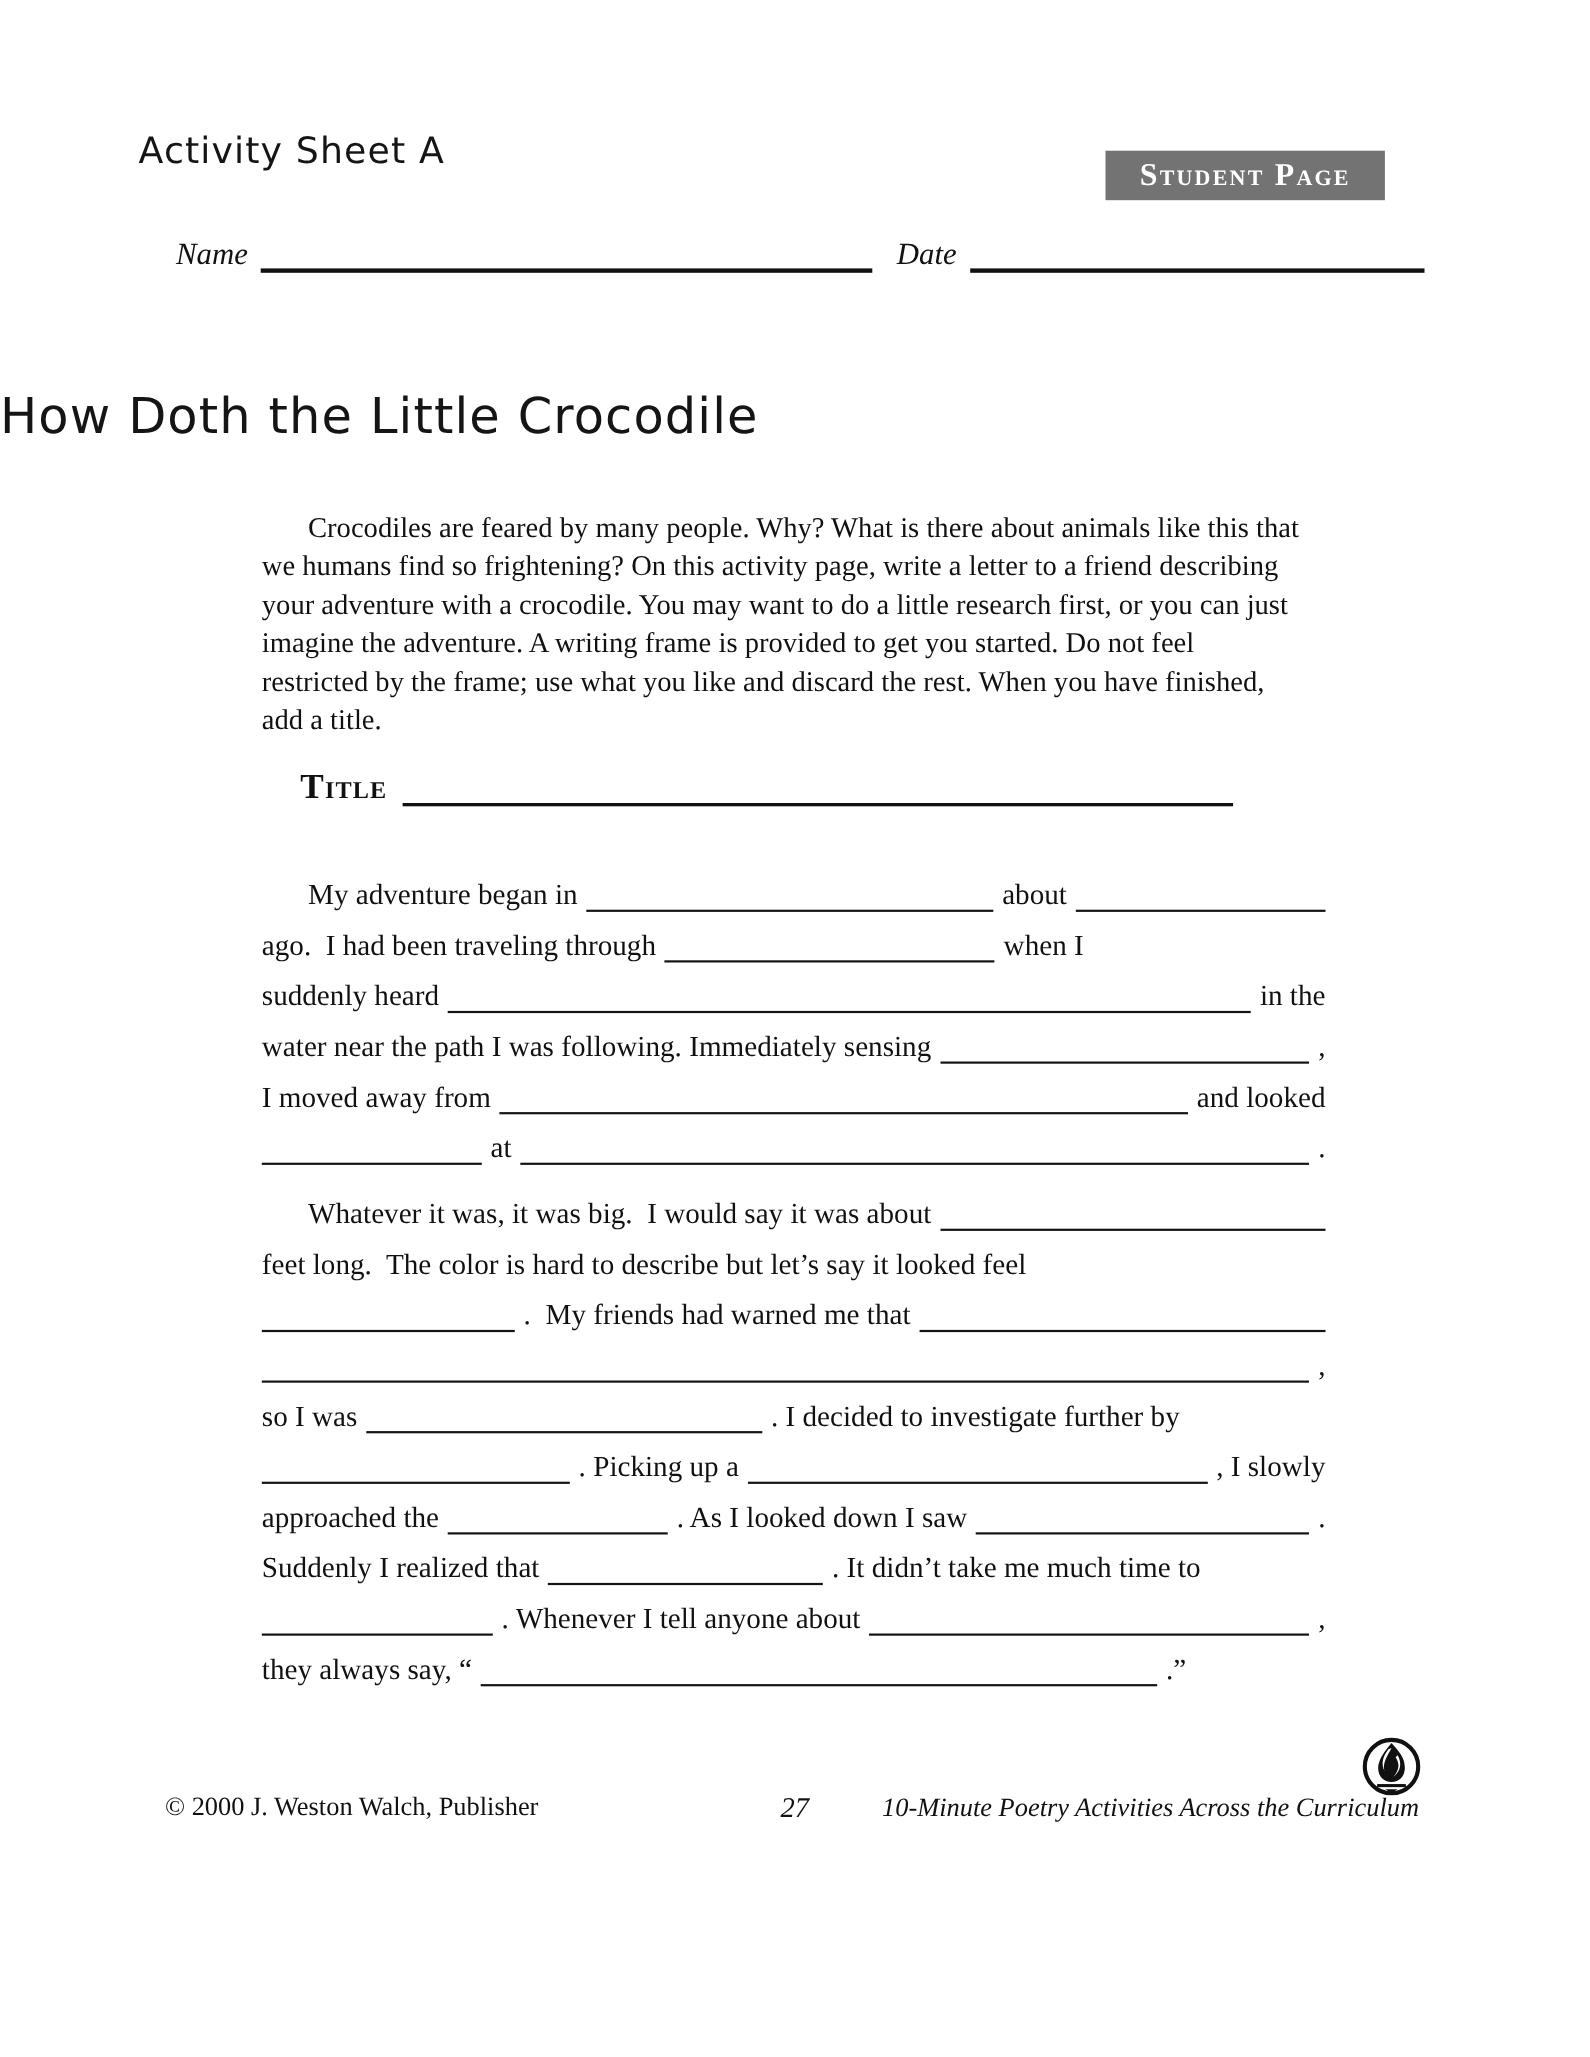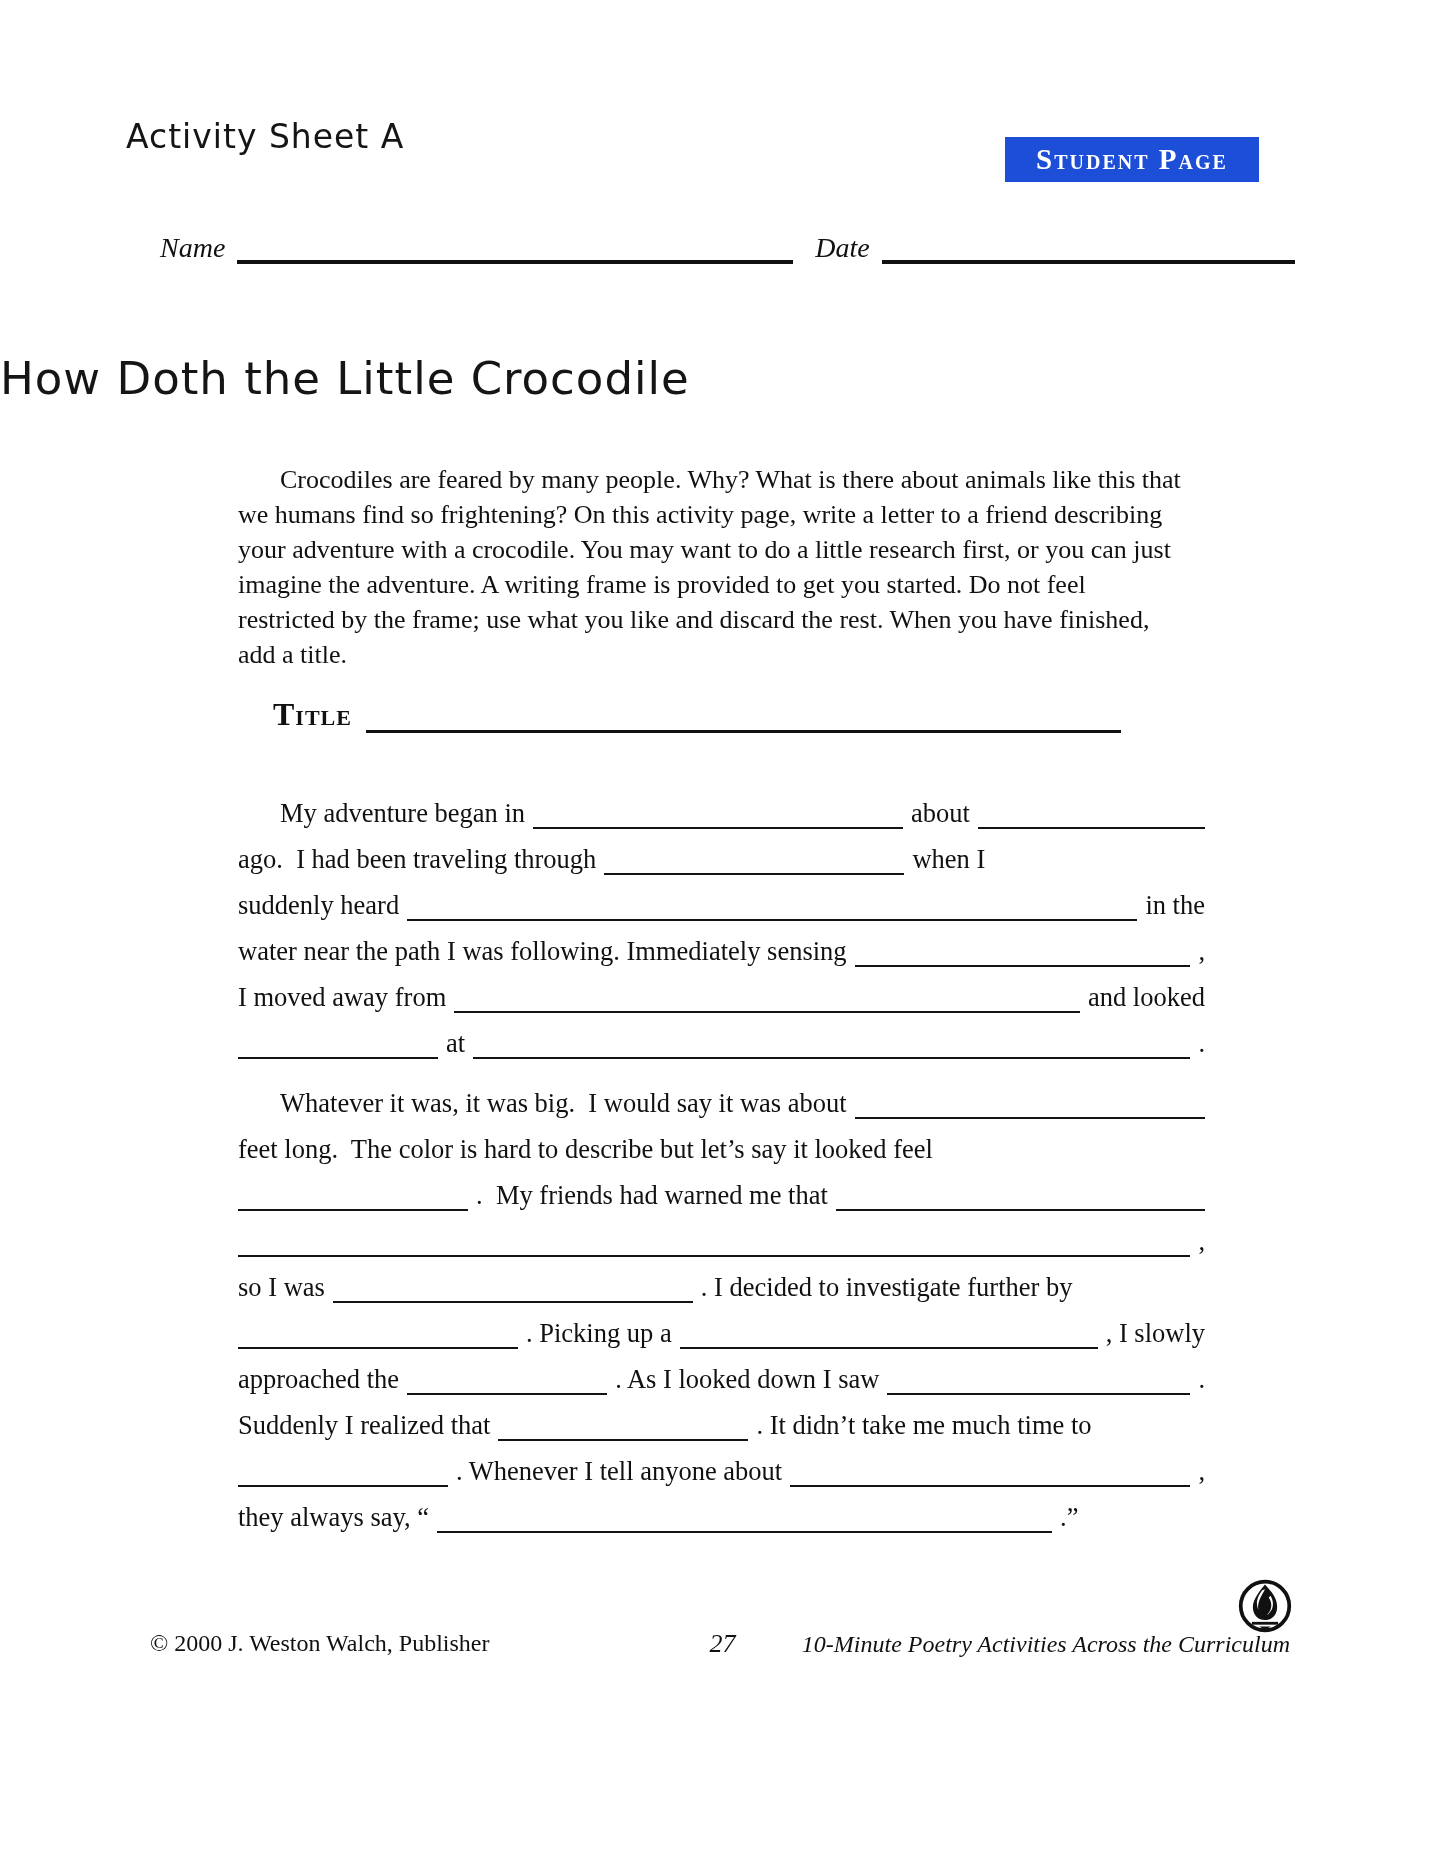--- a/index.html
+++ b/index.html
@@ -14,28 +14,28 @@
   }
   
   .sheet-label {
     position:absolute; left:126px; top:98px;
     font-family:"DejaVu Sans", sans-serif;
     font-size:33px; letter-spacing:1px; color:#151515;margin-top:19px;
   }
   .badge {
     position:absolute; left:1005px; top:137px;
     width:254px; height:45px;
-    background:#1d4ed8; color:#ffffff;
+    background:#737373; color:#ffffff;
     display:flex; align-items:center; justify-content:center;
     font-variant:small-caps; font-weight:600;
     font-size:29px; letter-spacing:2px;
   }
   
   .name-date-row {
-    position:absolute; left:160px; top:232px; width:1135px;
+    position:absolute; left:160px; top:216px; width:1135px;
     display:flex; align-items:flex-start; gap:22px;
     font-style:italic; font-size:28px;
   }
   .field-group { display:flex; align-items:flex-end; gap:12px; }
   .field-group.name { flex:1.32; }
   .field-group.date { flex:1; }
   .field-line { flex:1; border-bottom:4px solid #111; height:32px; }
   
   .main-title {
     position:absolute; left:0; right:0; top:352px;

